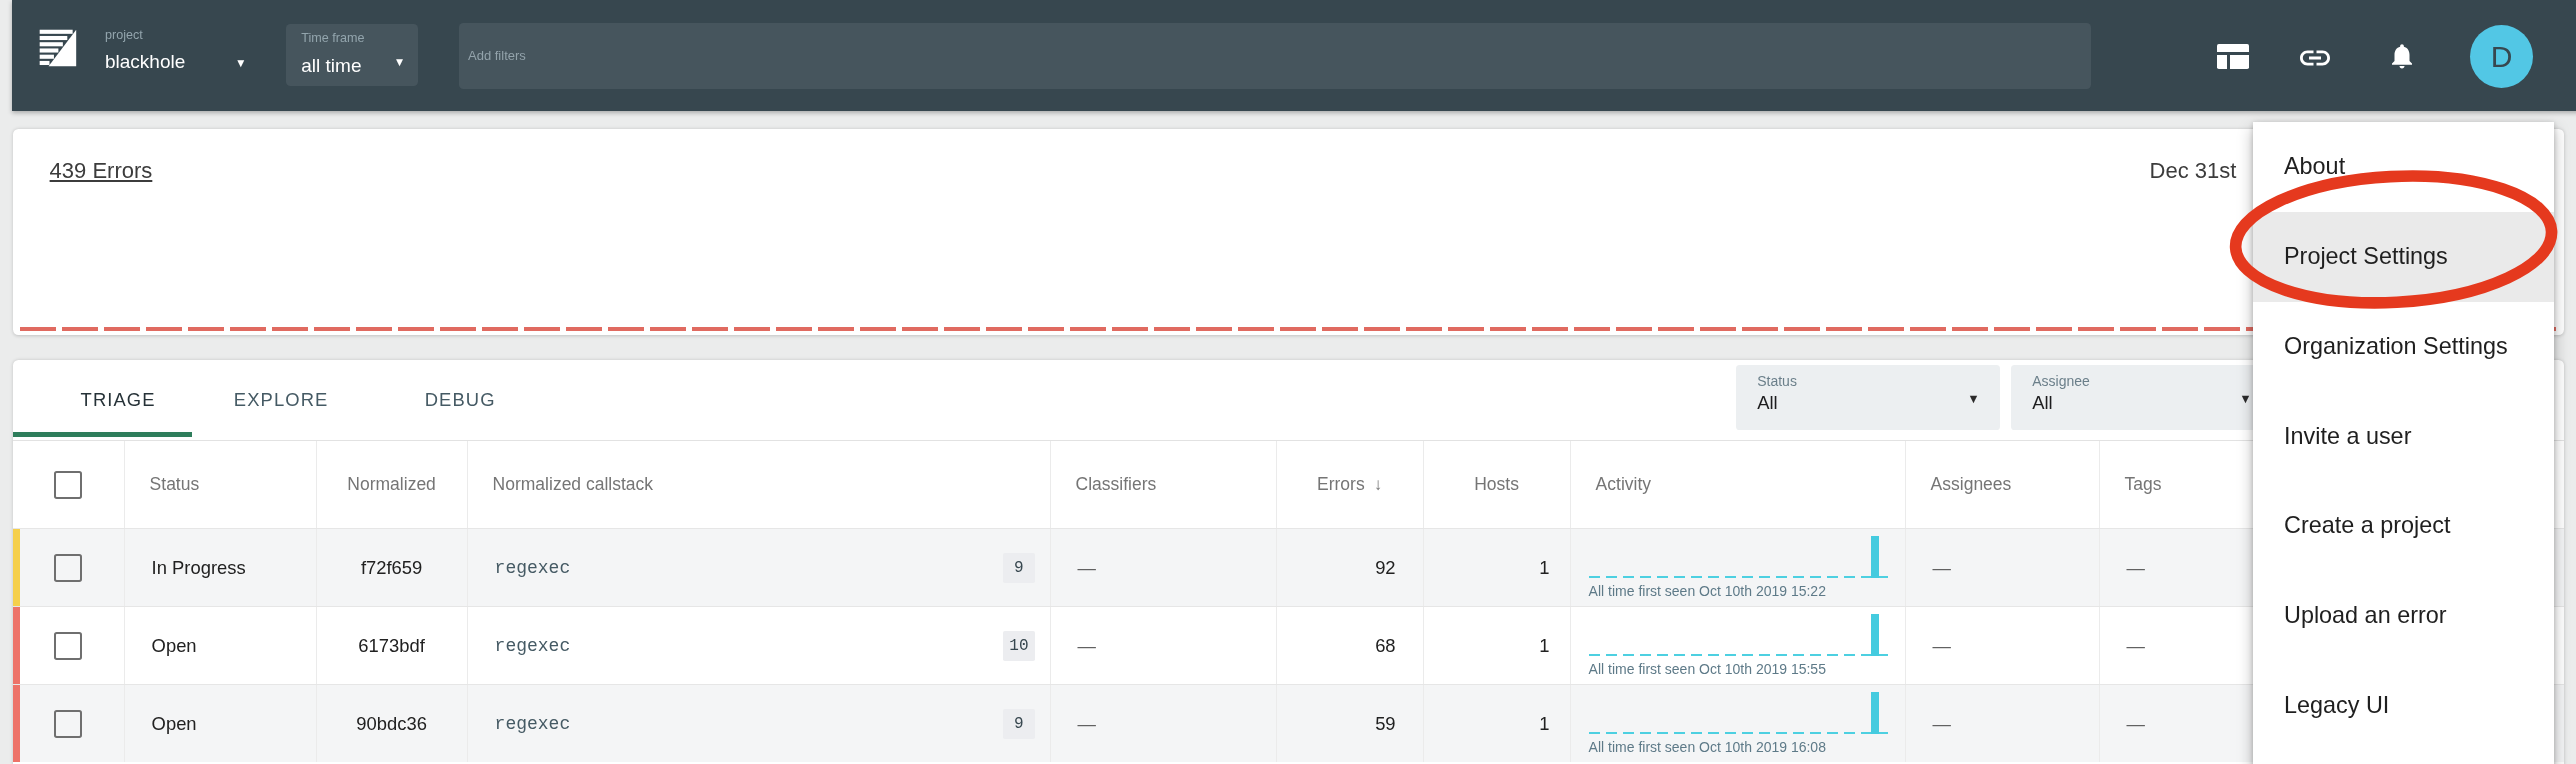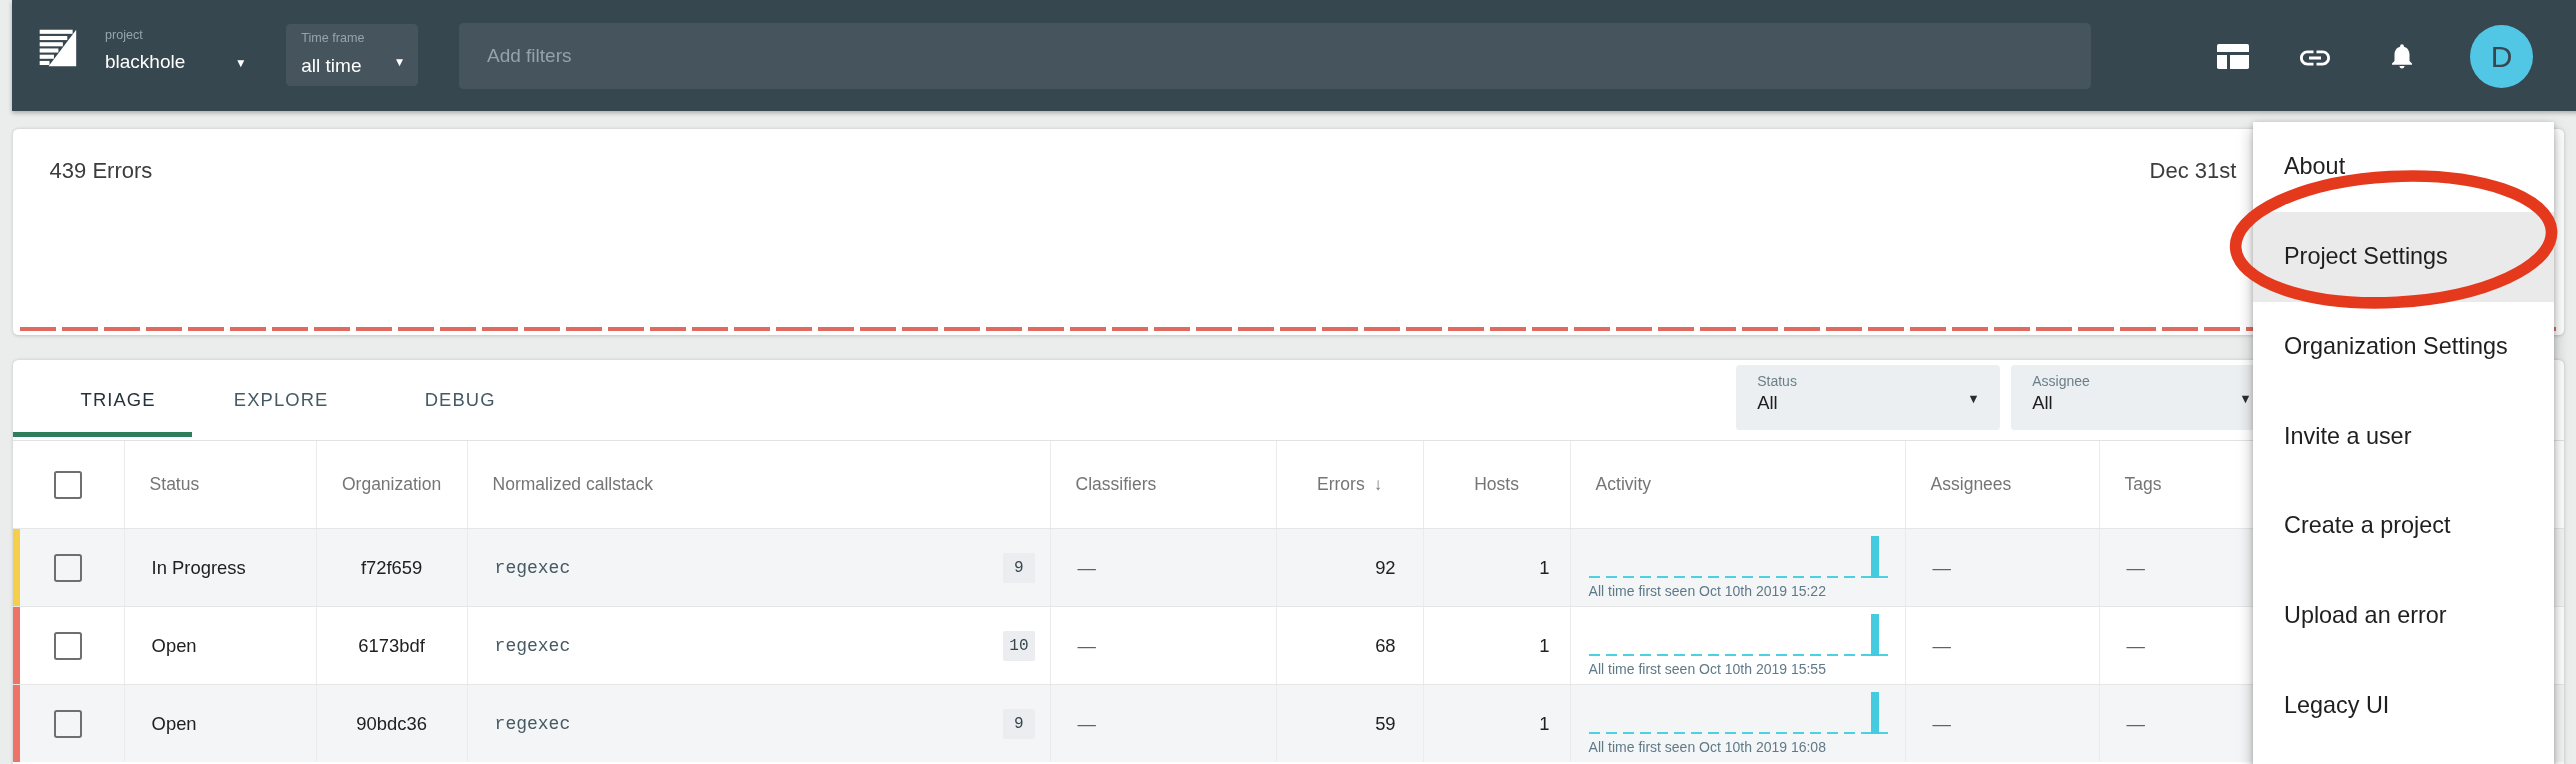--- a/index.html
+++ b/index.html
@@ -15,38 +15,38 @@
   .tiny-label{font-size:12.6px;color:#93A5AD;line-height:14.4px;}
   .proj-value{font-size:19px;color:#FFFFFF;line-height:23.4px;margin-top:8px;}
   .caret{font-size:11.7px;color:#FFFFFF;}
   .proj-caret{position:absolute;left:223px;top:56px;}
   .tf-box{position:absolute;left:274px;top:24px;width:132px;height:62px;background:#46555D;
           border-radius:4.5px;padding:7.2px 0 0 15.3px;box-sizing:border-box;cursor:pointer;}
   .tf-caret{position:absolute;right:12.6px;top:31px;}
   .filter-box{position:absolute;left:447px;top:22.5px;width:1632px;height:66px;background:#46555D;
               border-radius:4.5px;}
   .filter-box input{width:100%;height:100%;background:transparent;border:none;outline:none;
-              font-family:"Liberation Sans",sans-serif;font-size:19px;color:#CFD8DC;
-              padding:0 0 0 28px;box-sizing:border-box;}
+              font-family:"Liberation Sans",sans-serif;font-size:13px;color:#CFD8DC;
+              padding:0 0 0 9px;box-sizing:border-box;}
   .filter-box input::placeholder{color:#93A3AB;opacity:1;}
   .bar-icon{position:absolute;cursor:pointer;}
   .dash-icon{left:2205px;top:44px;width:31.5px;height:25px;}
   .dash-icon .t{position:absolute;left:0;top:0;width:31.5px;height:8px;background:#fff;border-radius:1.8px 1.8px 0 0;}
   .dash-icon .l{position:absolute;left:0;top:10.8px;width:10px;height:14.4px;background:#fff;border-radius:0 0 0 1.8px;}
   .dash-icon .r{position:absolute;left:12.6px;top:10.8px;width:19px;height:14.4px;background:#fff;border-radius:0 0 1.8px 0;}
   .link-icon{left:2285px;top:40px;width:36px;height:36px;}
   .bell-icon{left:2375px;top:38px;width:30px;height:36px;}
   .avatar{position:absolute;left:2458px;top:25px;width:63px;height:63px;border-radius:50%;
           display:flex;align-items:center;justify-content:center;cursor:pointer;
           font-size:30px;color:#37474F;}
 
   
   .card{position:absolute;background:#fff;box-shadow:0 0.9px 3.6px rgba(0,0,0,.18);}
   .chart-card{left:12.6px;top:129px;width:2551px;height:206px;border-radius:5.4px;z-index:1;}
-  .chart-title{position:absolute;left:37px;top:29px;font-size:22px;color:#3C3C3C;}
+  .chart-title{position:absolute;left:37px;top:29px;font-size:22px;color:#3C3C3C;text-decoration:underline;}
   .chart-date{position:absolute;left:2137px;top:29px;font-size:22px;color:#3C3C3C;}
   .chart-baseline{position:absolute;left:7.2px;right:7.2px;bottom:4.5px;height:3.6px;
      background:repeating-linear-gradient(90deg,#E06A60 0 36px,transparent 36px 42px);}
 
   
   .table-card{left:12.6px;top:360px;width:2551px;height:405px;border-radius:5.4px 5.4px 0 0;z-index:1;overflow:hidden;}
   .tabs-row{position:relative;height:80px;}
   .tab{position:absolute;top:0;width:179px;height:79px;display:flex;align-items:center;justify-content:center;
        font-size:18.4px;letter-spacing:1.1px;color:#455A64;cursor:pointer;}
   .tab.active{color:#263238;padding-left:16px;}
@@ -184,21 +184,21 @@
         <div class="dd-value">All</div>
         <span class="dd-caret">▼</span>
       </div>
     </div>
 
     <div class="tgrid thead">
       <div class="hcell center">
         <div class="cbox"></div>
       </div>
       <div class="hcell">Status</div>
-      <div class="hcell center">Organization</div>
+      <div class="hcell center">Normalized</div>
       <div class="hcell">Normalized callstack</div>
       <div class="hcell">Classifiers</div>
       <div class="hcell center">
         <span>Errors</span>
         <span class="sort-arrow">↓</span>
       </div>
       <div class="hcell center">Hosts</div>
       <div class="hcell">Activity</div>
       <div class="hcell">Assignees</div>
       <div class="hcell">Tags</div>

